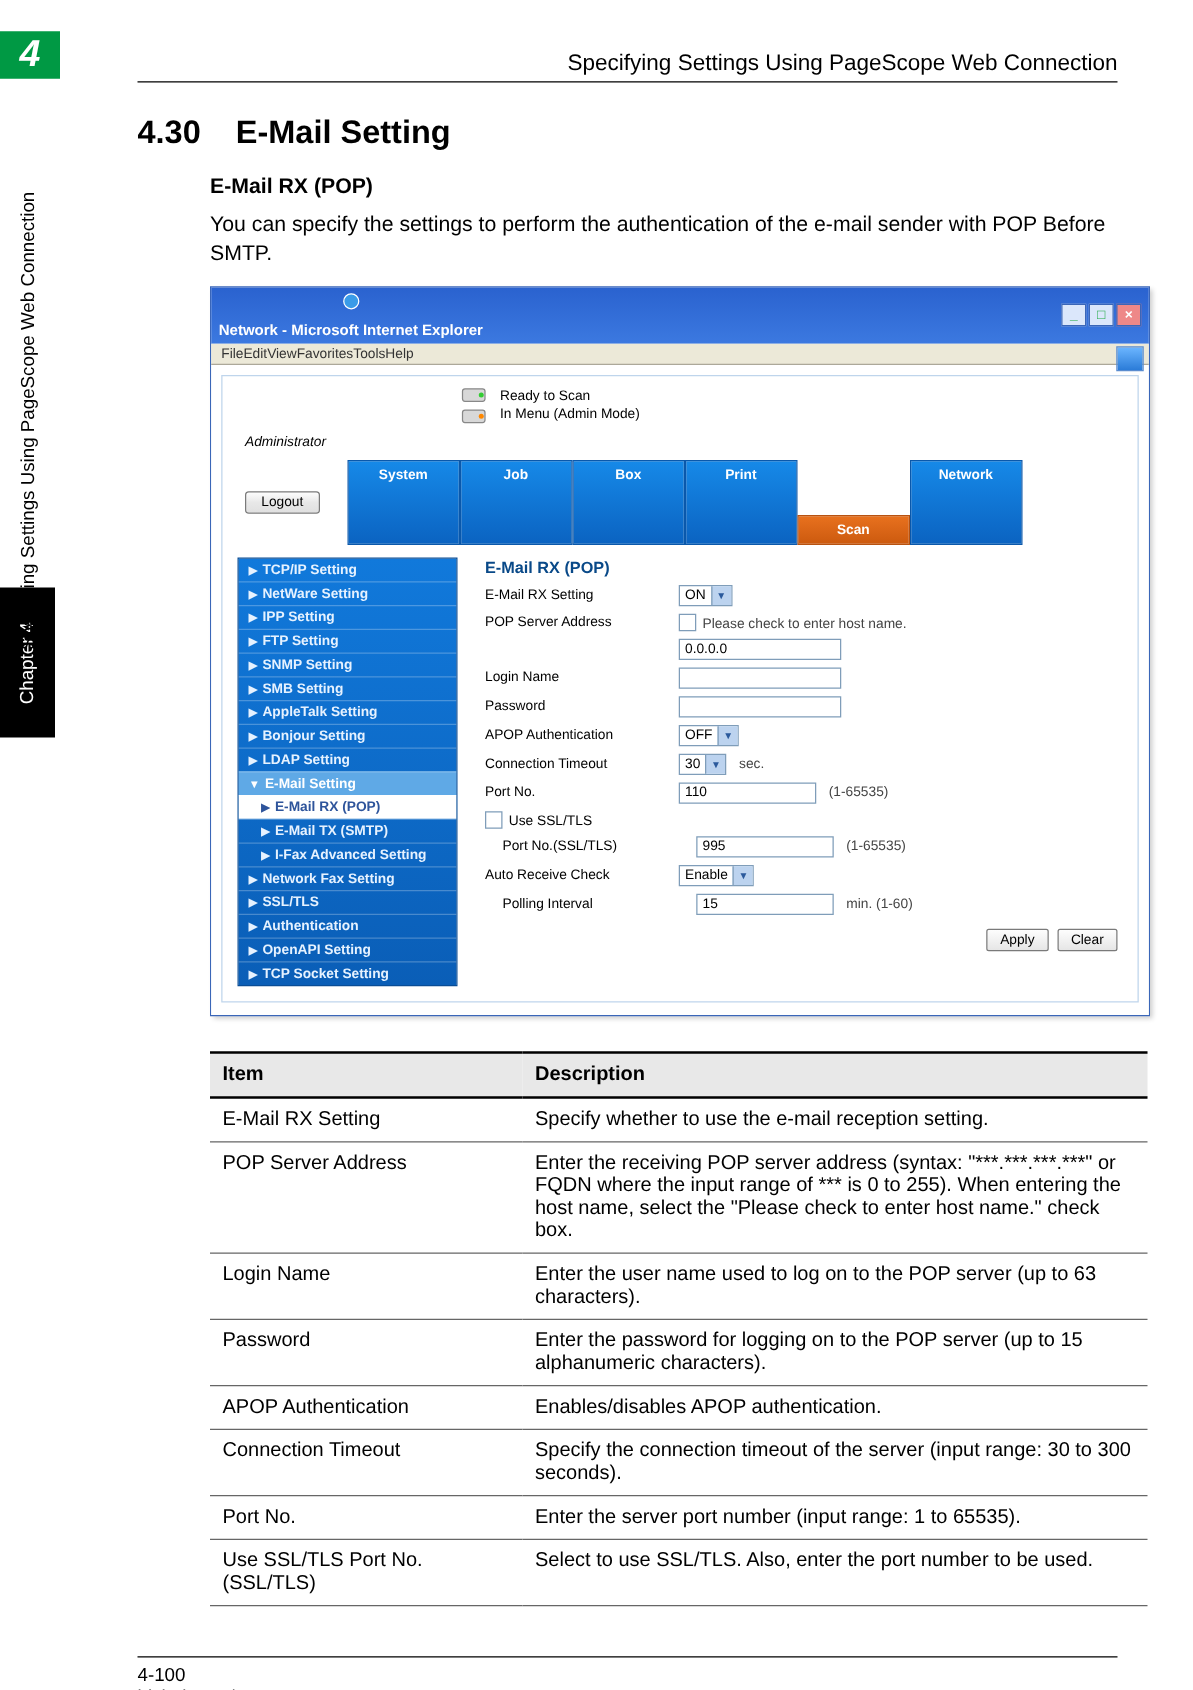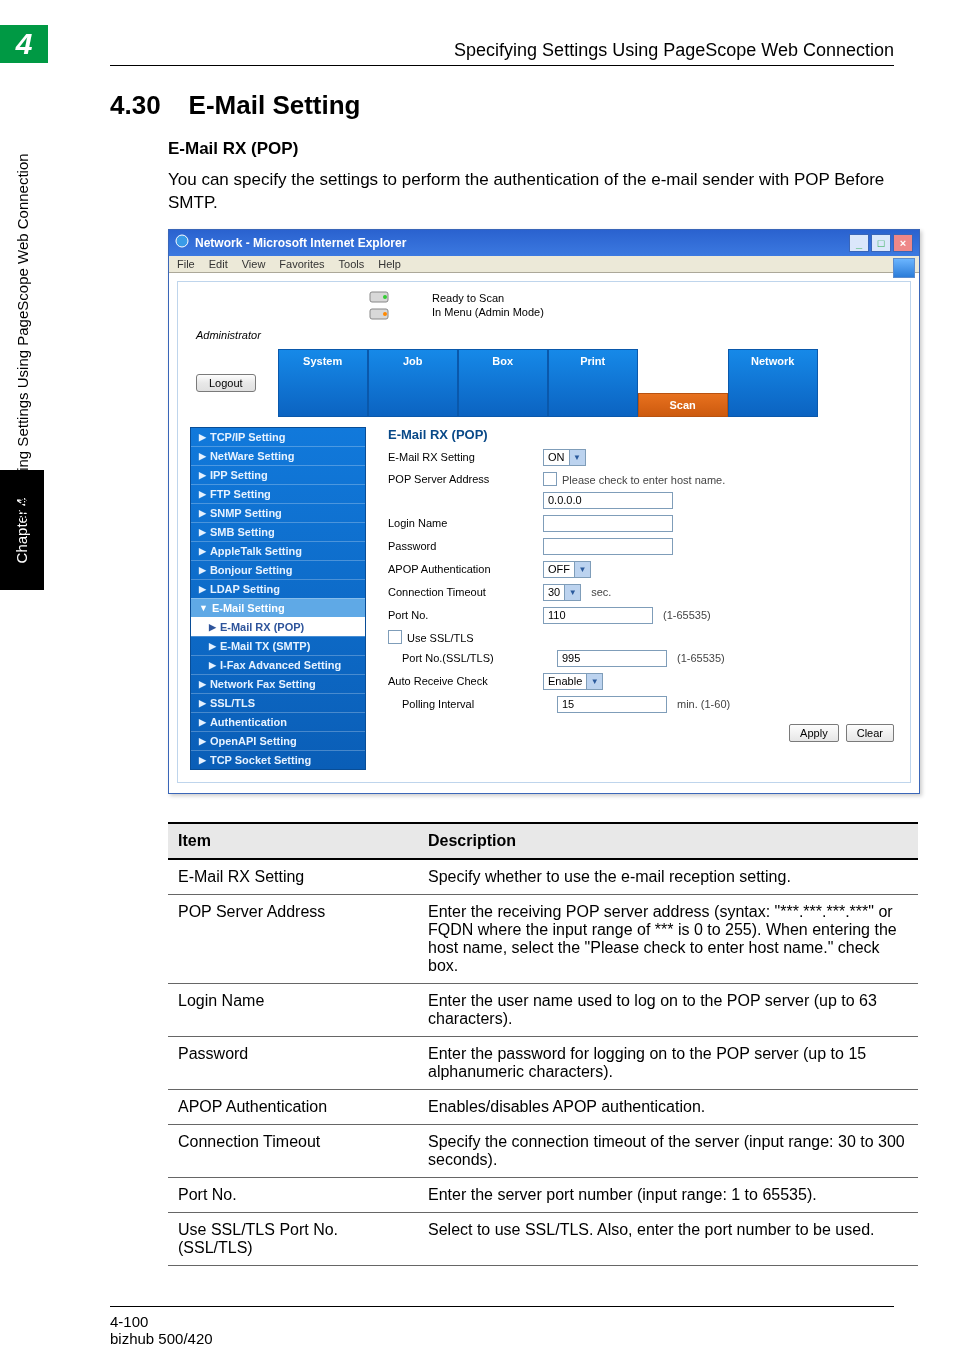--- a/index.html
+++ b/index.html
@@ -63,32 +63,32 @@
 .titlebar {
   background: linear-gradient(#2a62cf, #3c79e0);
   color: #fff;
   font-size: 12px;
   font-weight: bold;
   padding: 4px 6px;
   display: flex;
   align-items: center;
   justify-content: space-between;
 }
-.titlebar .ttl { display:flex; gap:6px; align-items:center;}
+.titlebar .ttl { display:flex; gap:6px; align-items:center;flex-direction:column;}
 .winbtns { display:flex; gap:2px;}
 .winbtn { width:18px; height:16px; background:#dbe7fb; border:1px solid #3a66b8; display:flex; align-items:center; justify-content:center; font-size:11px; color:#2a4; }
 .winbtn.red { background:#e88; color:#fff;}
 .menubar {
   background: #ece9d8;
   border-bottom: 1px solid #aca899;
   padding: 2px 8px;
   font-size: 11px;
   color: #333;
   display:flex;
-  gap: 14px;
+  gap: 0;
   align-items:center;
   position:relative;
 }
 .ie-logo {
   position:absolute;
   right:4px;
   top:2px;
   width: 20px;
   height: 18px;
   background: linear-gradient(#6bb5ff,#2b7cd8);
@@ -102,21 +102,21 @@
   padding: 8px 0 6px 190px;
   gap: 10px;
   font-size: 11px;
 }
 .printer-icon {
   display:flex;
   flex-direction:column;
   gap:3px;
 }
 .printer-icon svg { display:block;}
-.status-labels { display:flex; flex-direction:column; gap:2px;margin-left:32px; }
+.status-labels { display:flex; flex-direction:column; gap:2px; }
 .admin-row {
   padding: 2px 0 6px 18px;
   font-size: 11px;
   font-style: italic;
 }
 .tabbar {
   display:flex;
   align-items:center;
   padding: 2px 0 2px 18px;
   gap: 22px;

